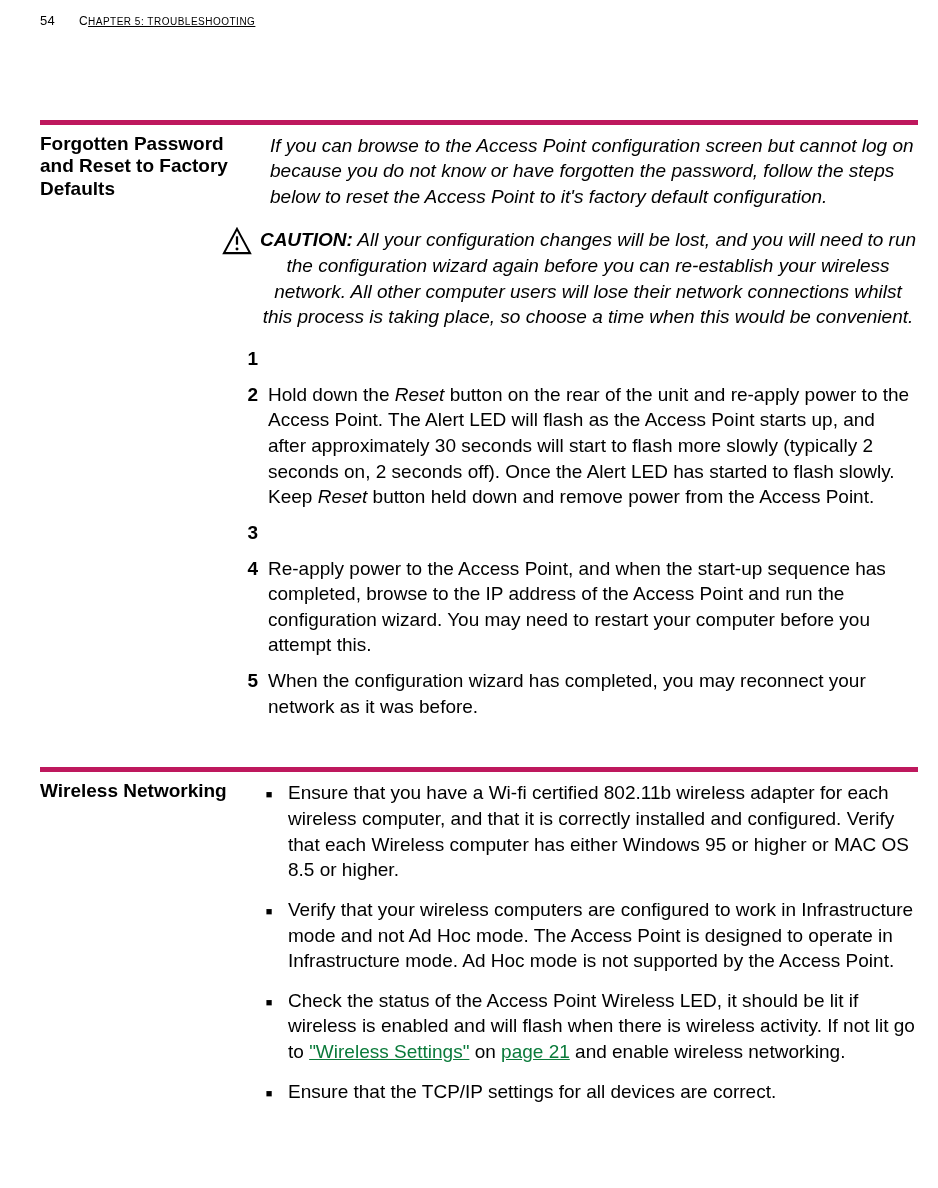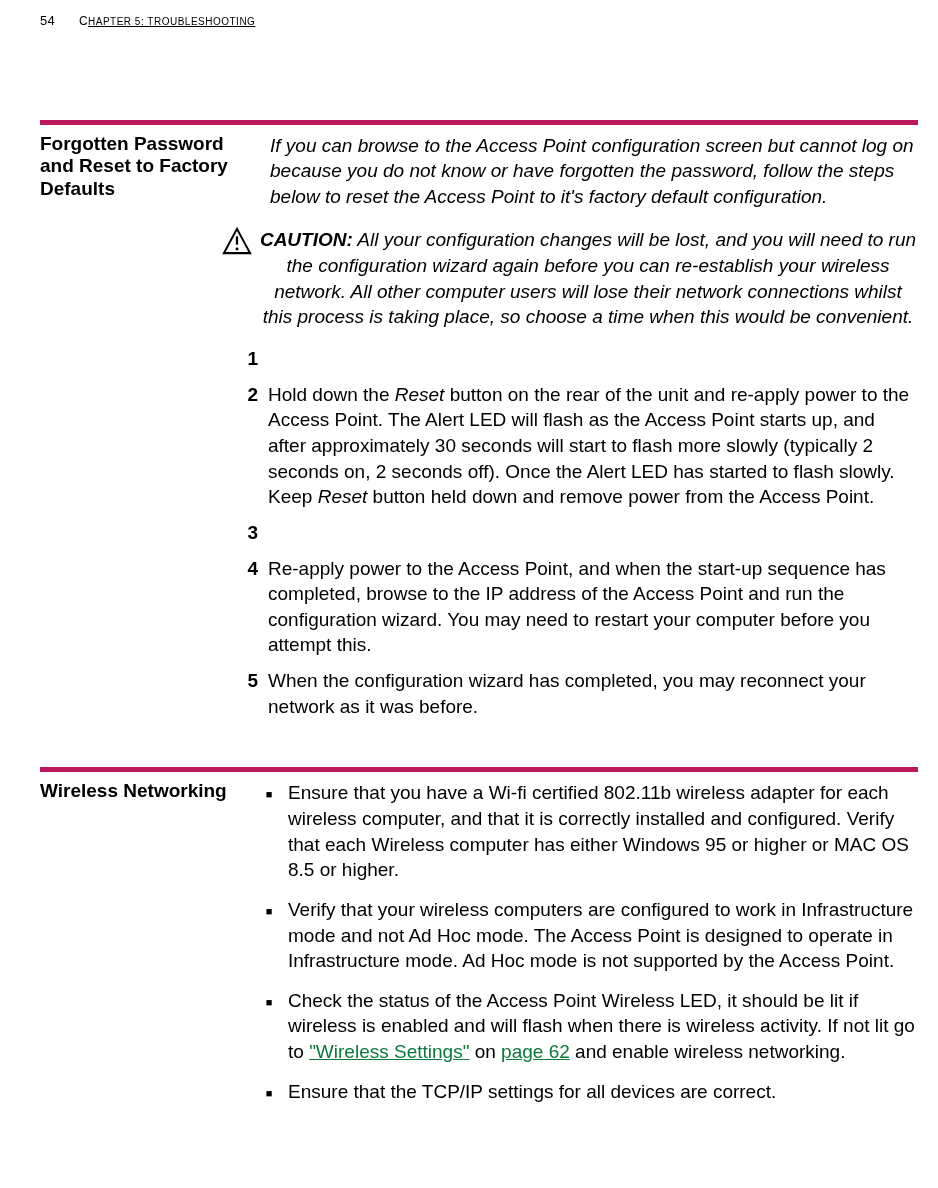--- a/index.html
+++ b/index.html
@@ -175,21 +175,21 @@
           <span class="sq">■</span>
           <span>Ensure that you have a Wi-fi certified 802.11b wireless adapter for each wireless computer, and that it is correctly installed and configured. Verify that each Wireless computer has either Windows 95 or higher or MAC OS 8.5 or higher.</span>
         </li>
         <li>
           <span class="sq">■</span>
           <span>Verify that your wireless computers are configured to work in Infrastructure mode and not Ad Hoc mode. The Access Point is designed to operate in Infrastructure mode. Ad Hoc mode is not supported by the Access Point.</span>
         </li>
         <li>
           <span class="sq">■</span>
           <span>
-            <span>Check the status of the Access Point Wireless LED, it should be lit if wireless is enabled and will flash when there is wireless activity. If not lit go to </span><a href="#" class="link">"Wireless Settings"</a><span> on </span><a href="#" class="link">page 62</a><span> and enable wireless networking.</span>
+            <span>Check the status of the Access Point Wireless LED, it should be lit if wireless is enabled and will flash when there is wireless activity. If not lit go to </span><a href="#" class="link">"Wireless Settings"</a><span> on </span><a href="#" class="link">page 21</a><span> and enable wireless networking.</span>
           </span>
         </li>
         <li>
           <span class="sq">■</span>
           <span>Ensure that the TCP/IP settings for all devices are correct.</span>
         </li>
       </ul>
     </div>
   </div>
 

